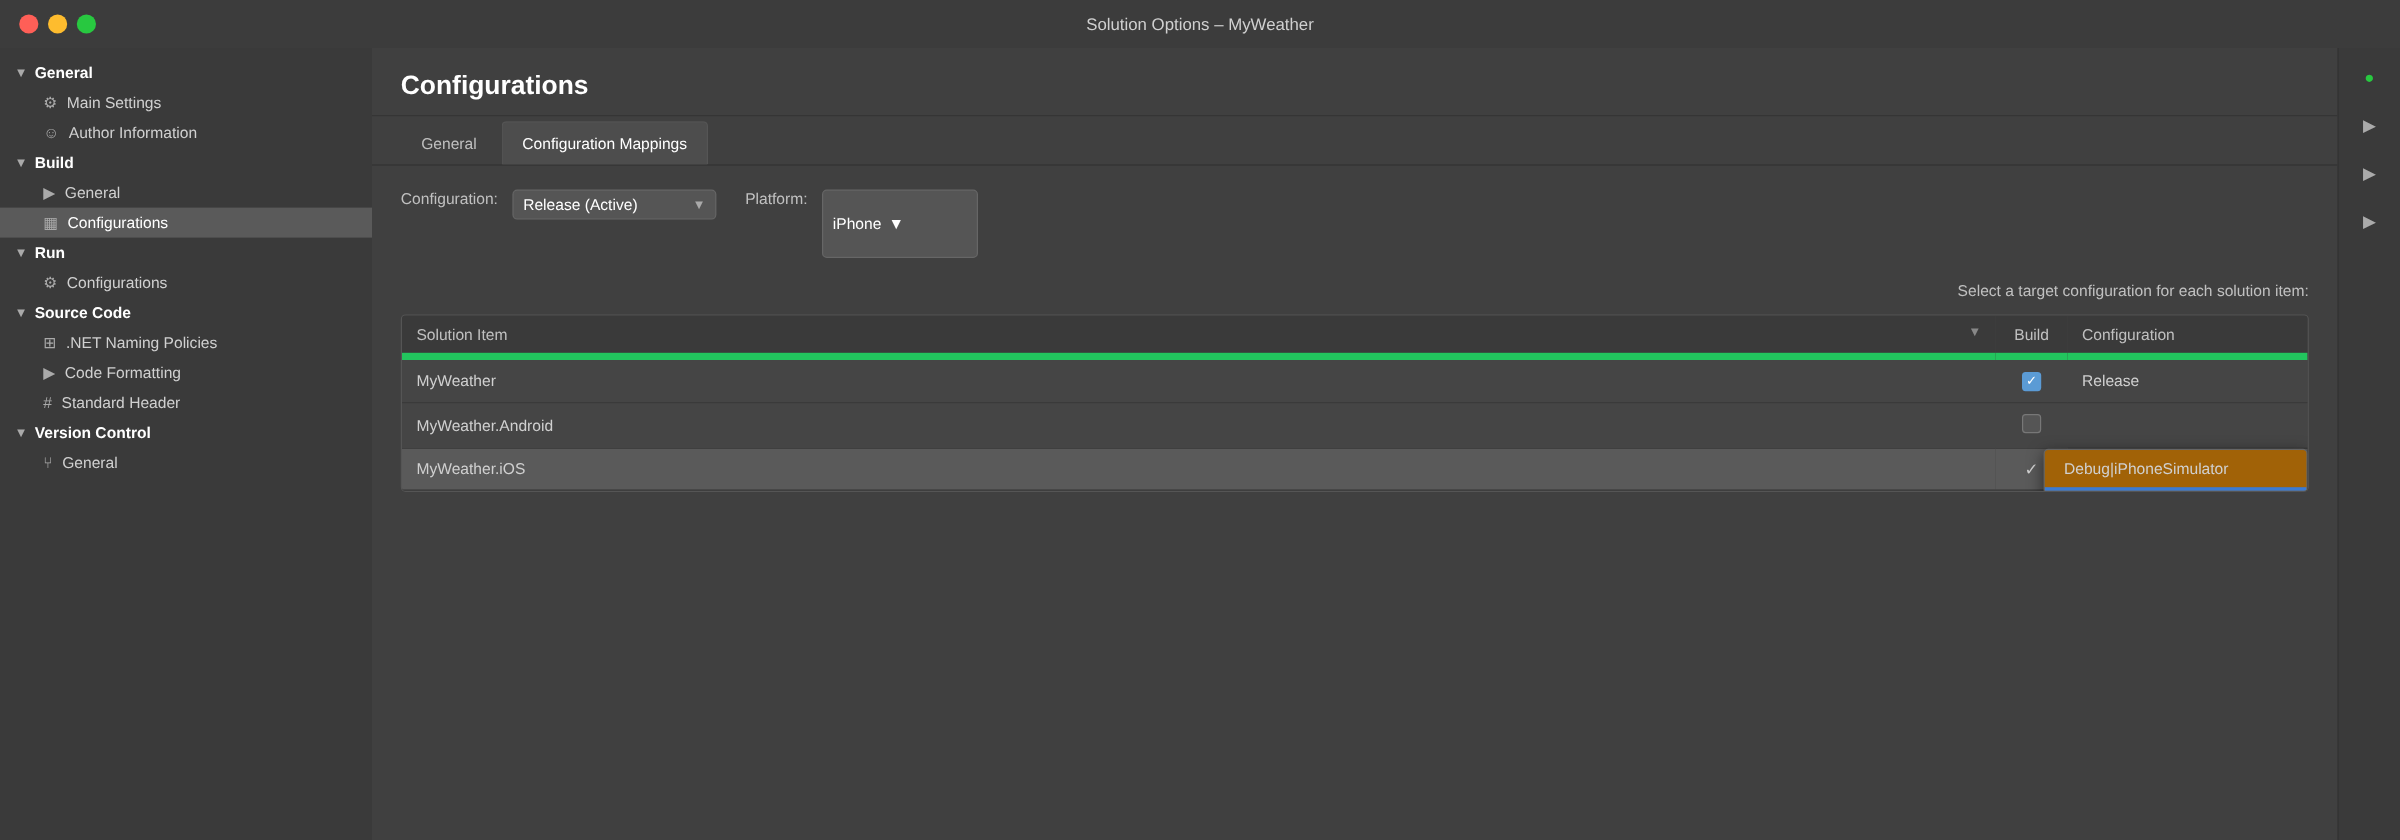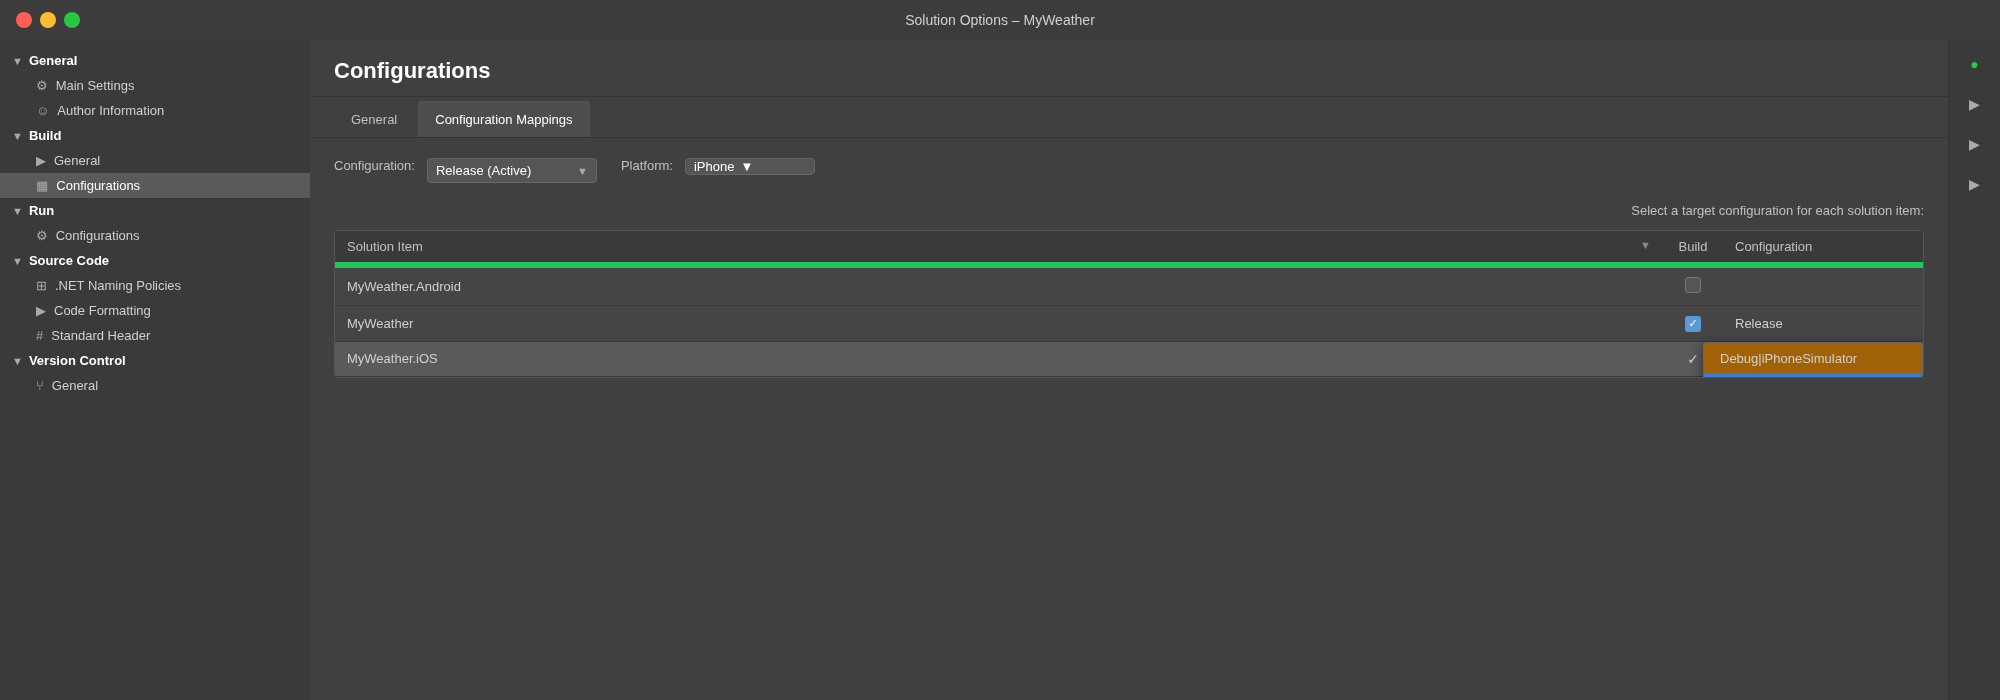--- a/index.html
+++ b/index.html
@@ -173,21 +173,21 @@
       color: #c0c0c0;
       font-size: 13px;
       margin-left: 12px;
     }
     .platform-select {
       background: #555;
       border: 1px solid #666;
       border-radius: 4px;
       color: #fff;
       font-size: 13px;
-      padding: 0 8px;
+      padding: 20px 8px;
       display: flex;
       align-items: center;
       gap: 6px;
       cursor: pointer;
       min-width: 130px;
     }
 
     
     .description {
       color: #c0c0c0;
@@ -438,33 +438,33 @@
                 <span>Build</span>
               </th>
               <th class="config-col">
                 <span>Configuration</span>
               </th>
             </tr>
           </thead>
           <tbody>
 
             <tr>
+              <td>MyWeather</td>
+              <td class="build-col">
+                <div class="checkbox-checked">✓</div>
+              </td>
+              <td>Release</td>
+            </tr>
+
+            <tr>
               <td>MyWeather.Android</td>
               <td class="build-col">
                 <div class="checkbox-unchecked"></div>
               </td>
               <td></td>
-            </tr>
-
-            <tr>
-              <td>MyWeather</td>
-              <td class="build-col">
-                <div class="checkbox-checked">✓</div>
-              </td>
-              <td>Release</td>
             </tr>
 
             <tr class="highlighted">
               <td>MyWeather.iOS</td>
               <td class="build-col">
                 <span class="checkmark-ios">✓</span>
               </td>
               <td style="position:relative;">
 
                 <div class="dropdown-menu">

